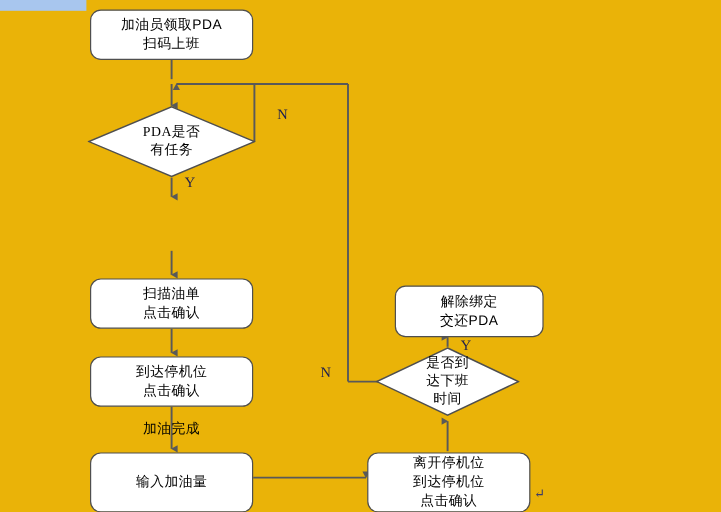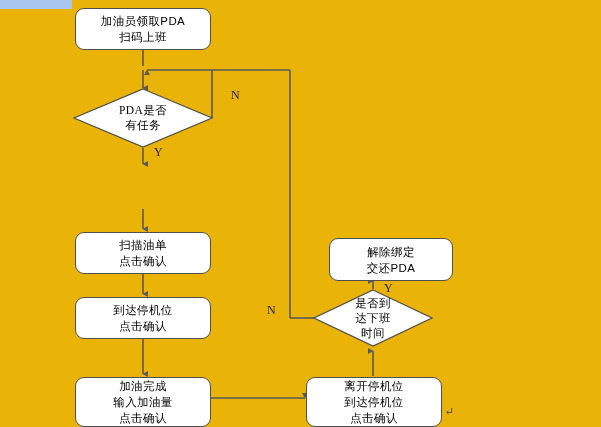--- a/index.html
+++ b/index.html
@@ -153,21 +153,21 @@
   <div class="node-box" style="left:75px; top:232px; width:136px; height:42px;">
     <span class="node-line">扫描油单</span>
     <span class="node-line">点击确认</span>
   </div>
 
   <div class="node-box" style="left:75px; top:297px; width:136px; height:42px;">
     <span class="node-line">到达停机位</span>
     <span class="node-line">点击确认</span>
   </div>
 
-  <div class="node-box" style="left:75px; top:377px; width:136px; height:50px;">
+  <div class="node-box" style="left:75px; top:377px; width:136px; height:50px;gap:28px;">
     <span class="node-line">加油完成</span>
     <span class="node-line">输入加油量</span>
     <span class="node-line">点击确认</span>
   </div>
 
   <div class="node-box" style="left:306px; top:377px; width:136px; height:50px;">
     <span class="node-line">离开停机位</span>
     <span class="node-line">到达停机位</span>
     <span class="node-line">点击确认</span>
   </div>

